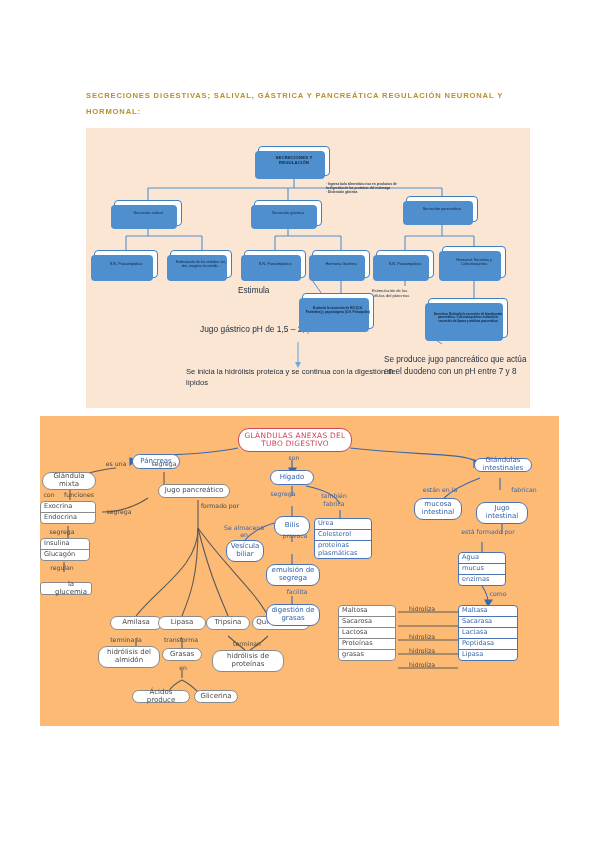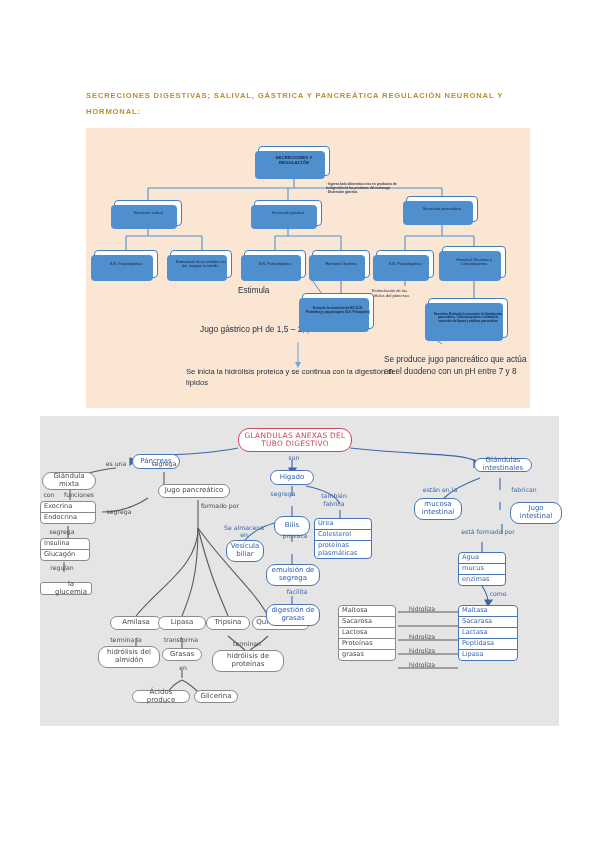--- a/index.html
+++ b/index.html
@@ -84,21 +84,21 @@
   .ann-jugo { left: 114px; top: 196px; font-size: 8.4px; color: #23303f; }
   .ann-hidrolisis { left: 100px; top: 238px; width: 224px; font-size: 7.6px; color: #23303f; line-height: 1.5; }
   .ann-pancreatico { left: 298px; top: 226px; width: 150px; font-size: 8.2px; color: #23303f; line-height: 1.5; }
 
   svg.wires { position: absolute; left: 0; top: 0; width: 444px; height: 280px; z-index: 1; }
 
   
   .map {
     position: absolute;
     left: 40px; top: 416px; width: 519px; height: 310px;
-    background: #e5e5e5;
+    background: #fdba74;
   }
   svg.mapwires { position: absolute; left: 0; top: 0; width: 519px; height: 310px; }
 
   .hnode {
     position: absolute;
     font-family: "DejaVu Sans", sans-serif;
     font-size: 7px;
     color: #2f5fa8;
     border: 1.1px solid #4a74b5;
     border-radius: 9px;
@@ -447,21 +447,21 @@
     </div>
 
     <div class="hnode" style="left:434px; top:42px; width:58px; height:14px;">
       <span>Glándulas intestinales</span>
     </div>
     <div class="hlabel blue" style="left:378px; top:70px; width:44px;">están en la</div>
     <div class="hnode" style="left:374px; top:82px; width:48px; height:22px;">
       <span>mucosa intestinal</span>
     </div>
     <div class="hlabel blue" style="left:466px; top:70px; width:36px;">fabrican</div>
-    <div class="hnode" style="left:436px; top:86px; width:52px; height:22px;margin-left:34px;">
+    <div class="hnode" style="left:436px; top:86px; width:52px; height:22px;">
       <span>Jugo intestinal</span>
     </div>
     <div class="hlabel blue" style="left:412px; top:112px; width:72px;">está formado por</div>
 
     <div class="stack blue" style="left:418px; top:136px; width:48px;">
       <div>Agua</div>
       <div>mucus</div>
       <div>enzimas</div>
     </div>
     <div class="hlabel blue" style="left:446px; top:174px; width:24px;">como</div>

